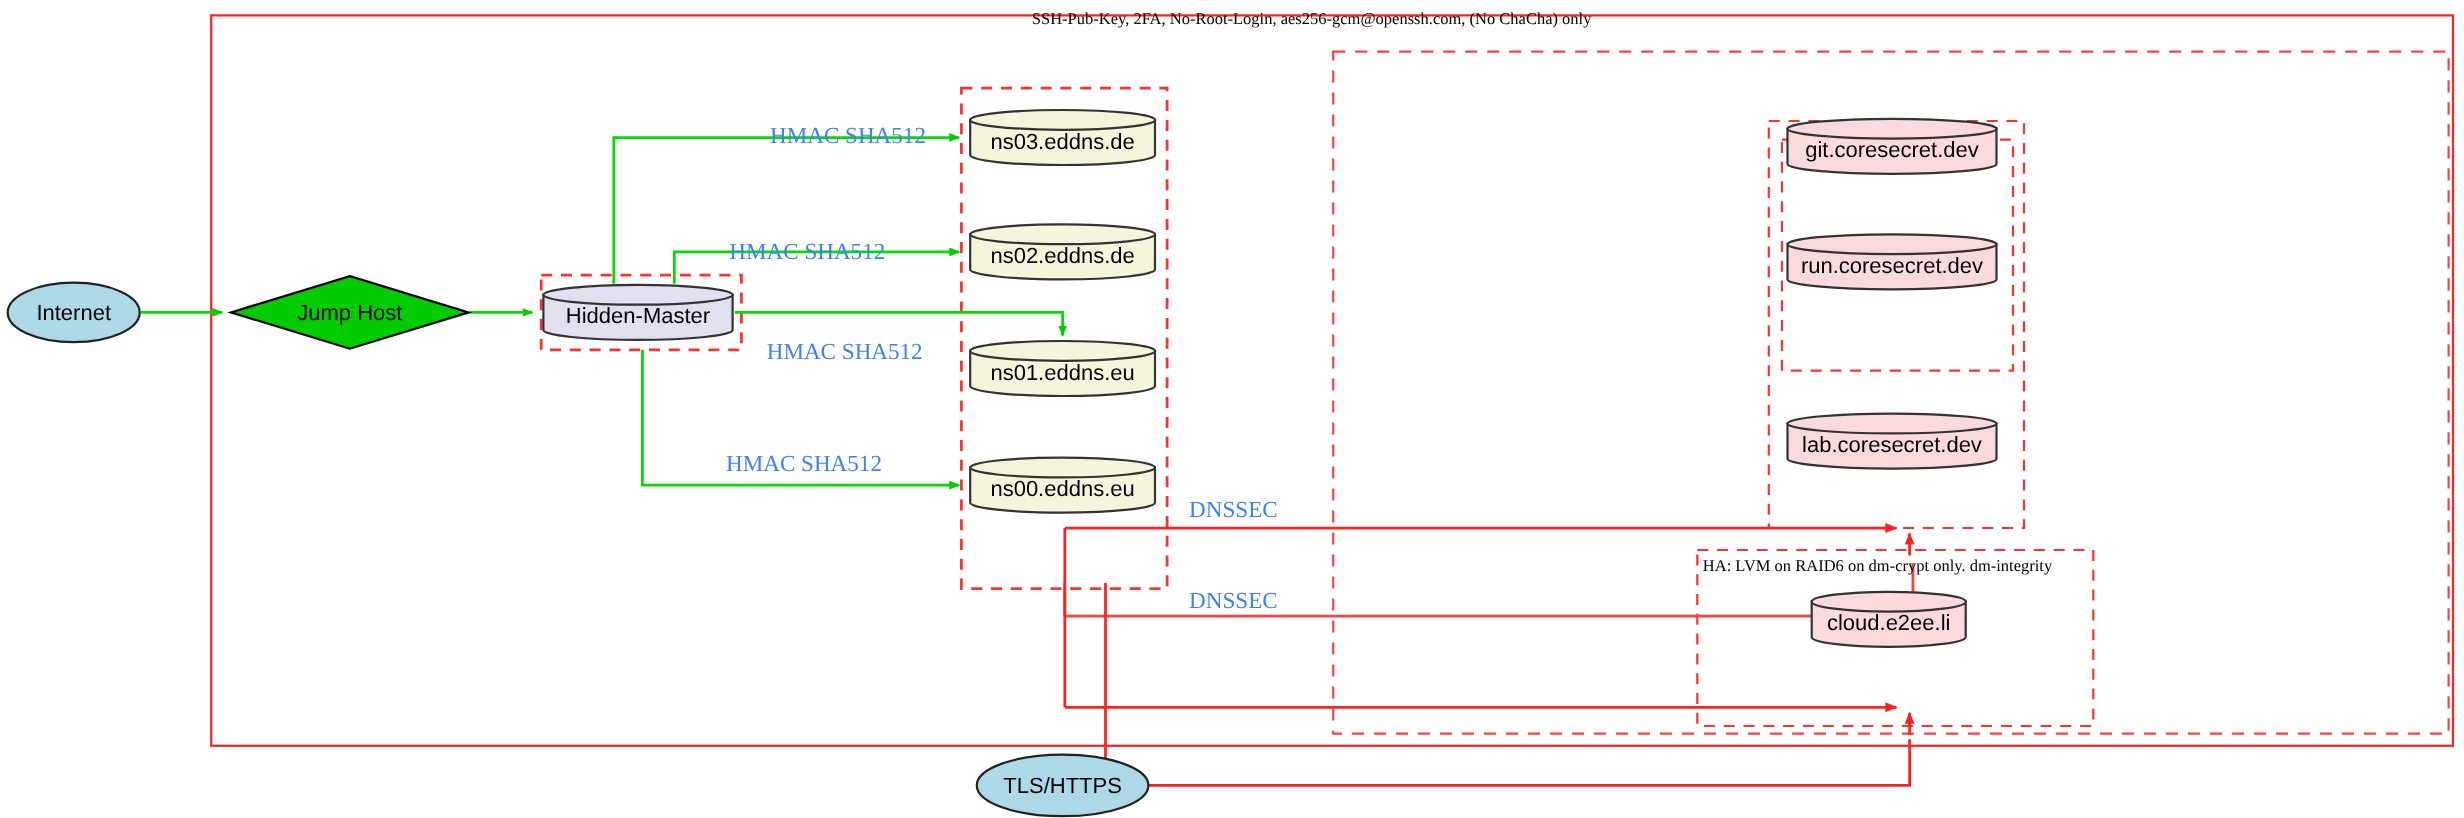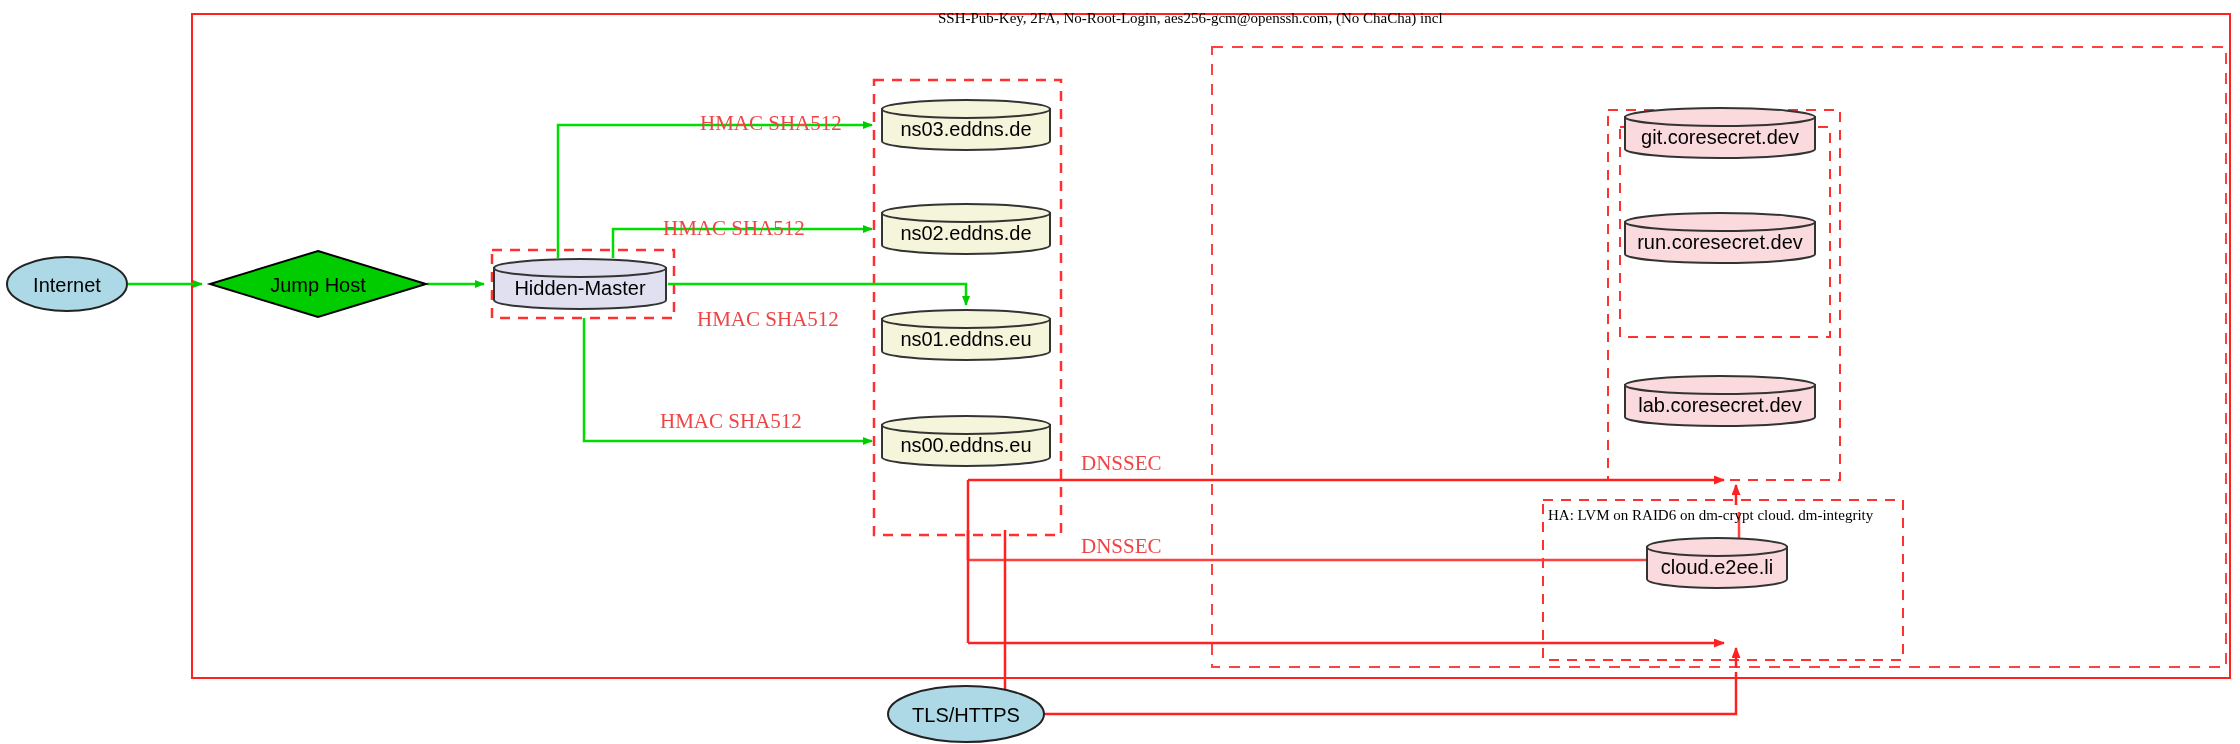--- a/index.html
+++ b/index.html
@@ -27,21 +27,21 @@
     font-family: "Liberation Serif", serif;
     font-size: 15px;
     color: #000000;
     white-space: nowrap;
     line-height: 1;
   }
   .edge-label {
     position: absolute;
     font-family: "Liberation Serif", serif;
     font-size: 21px;
-    color: #ef4444;
+    color: #3b82f6;
     white-space: nowrap;
     line-height: 1;
   }
   .node-label {
     font-family: "Liberation Sans", sans-serif;
     font-size: 20px;
     fill: #000000;
     text-anchor: middle;
     dominant-baseline: central;
   }
@@ -168,24 +168,24 @@
       <ellipse cx="1717" cy="547" rx="70" ry="9" fill="#fadadd" stroke="#333333" stroke-width="2"></ellipse>
       <text class="node-label" x="1717" y="567">cloud.e2ee.li</text>
     </g>
 
     <g>
       <ellipse cx="966" cy="714" rx="78" ry="28" fill="#add8e6" stroke="#222222" stroke-width="2"></ellipse>
       <text class="node-label" x="966" y="715">TLS/HTTPS</text>
     </g>
   </svg>
 
-  <div class="cluster-label" style="left:938px; top:11px;">SSH-Pub-Key, 2FA, No-Root-Login, aes256-gcm@openssh.com, (No ChaCha) incl</div>
+  <div class="cluster-label" style="left:938px; top:11px;">SSH-Pub-Key, 2FA, No-Root-Login, aes256-gcm@openssh.com, (No ChaCha) only</div>
 
 
-  <div class="cluster-label" style="left:1548px; top:508px;">HA: LVM on RAID6 on dm-crypt cloud. dm-integrity</div>
+  <div class="cluster-label" style="left:1548px; top:508px;">HA: LVM on RAID6 on dm-crypt only. dm-integrity</div>
 
   <div class="edge-label" style="left:700px; top:113px;">HMAC SHA512</div>
 
   <div class="edge-label" style="left:663px; top:218px;">HMAC SHA512</div>
 
   <div class="edge-label" style="left:697px; top:309px;">HMAC SHA512</div>
 
   <div class="edge-label" style="left:660px; top:411px;">HMAC SHA512</div>
 
   <div class="edge-label" style="left:1081px; top:453px;">DNSSEC</div>

